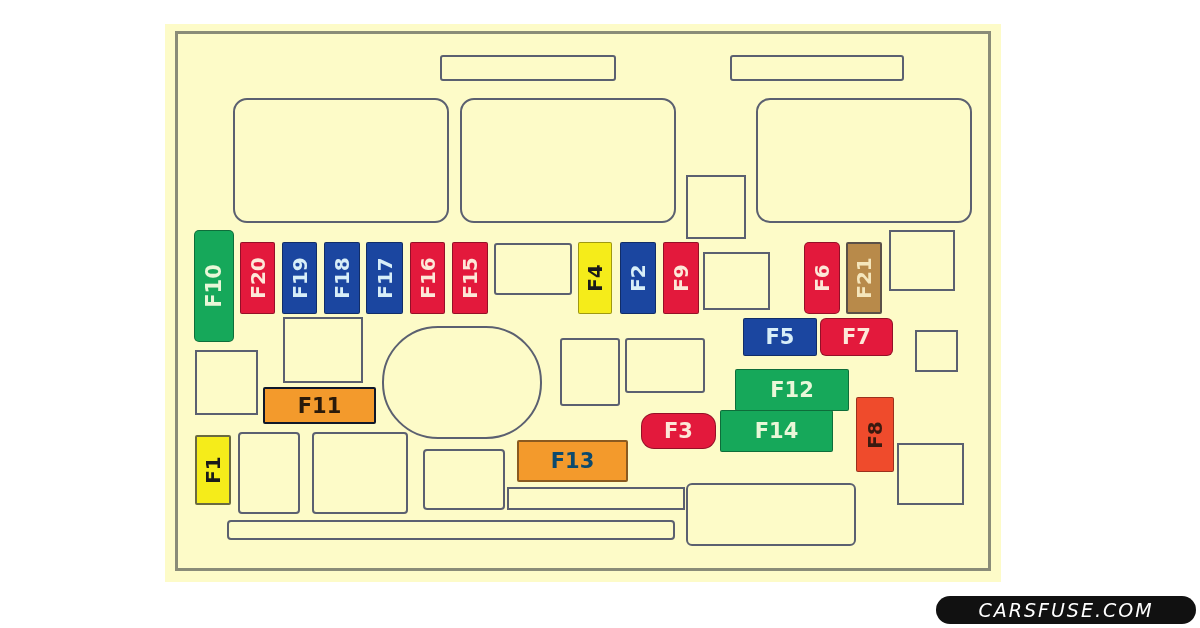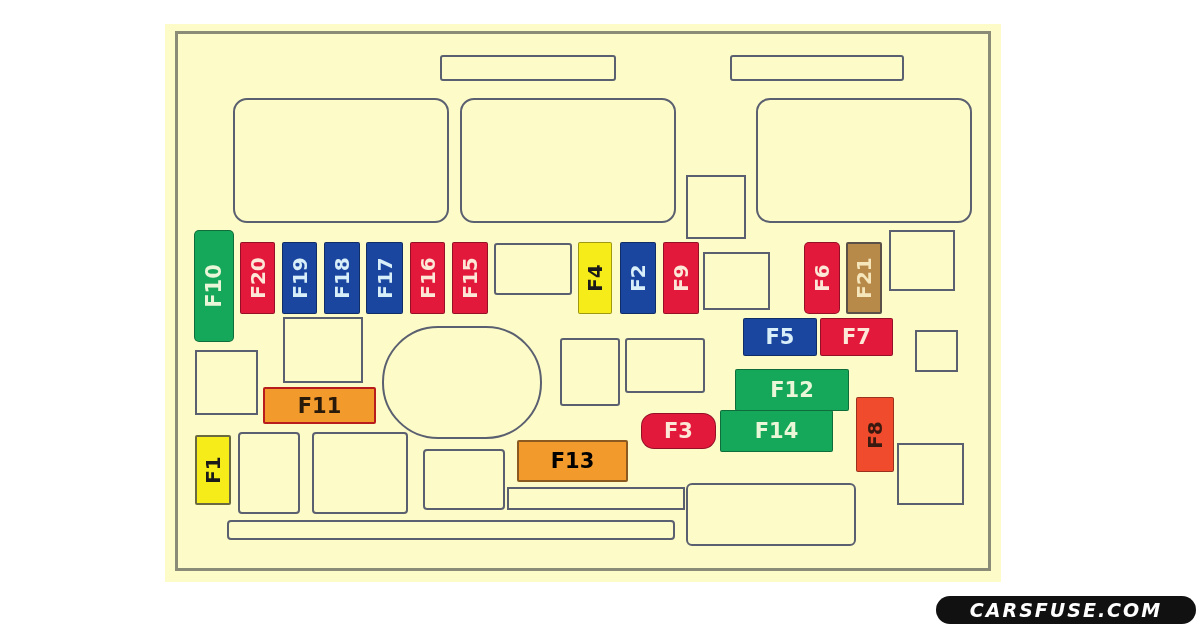--- a/index.html
+++ b/index.html
@@ -6,21 +6,21 @@
   body{width:1200px;height:628px;background:#ffffff;position:relative;overflow:hidden;font-family:"DejaVu Sans",sans-serif;}
   #board{position:absolute;left:165px;top:24px;width:836px;height:558px;background:#fdfbc8;}
   #frame{position:absolute;left:175px;top:31px;width:816px;height:540px;border:3px solid #8a8c78;box-sizing:border-box;}
   .blk{position:absolute;box-sizing:border-box;border:2px solid #5b6070;background:#fdfbc8;}
   .r{border-radius:14px;}
   .fuse{position:absolute;box-sizing:border-box;display:flex;align-items:center;justify-content:center;font-weight:bold;font-family:"DejaVu Sans",sans-serif;border-radius:2px;border:1px solid rgba(0,0,0,0.35);}
   .fuse span{display:block;white-space:nowrap;}
   .v span{transform:rotate(-90deg);}
   .fs{font-size:20px;}
   .fl{font-size:21px;}
-  #logo{position:absolute;left:936px;top:596px;width:260px;height:28px;background:#111;border-radius:14px;color:#fff;font-family:"DejaVu Sans",sans-serif;font-weight:bold;font-size:19px;letter-spacing:2px;display:flex;align-items:center;justify-content:center;font-style:italic;}
+  #logo{position:absolute;left:936px;top:596px;width:260px;height:28px;background:#111;border-radius:14px;color:#fff;font-family:"DejaVu Sans",sans-serif;font-weight:normal;font-size:19px;letter-spacing:2px;display:flex;align-items:center;justify-content:center;font-style:italic;}
 </style>
 </head>
 <body>
 
 <div id="board"></div>
 <div id="frame"></div>
 
 <div class="blk" style="left:440px;top:55px;width:176px;height:26px;border-radius:3px;"></div>
 <div class="blk" style="left:730px;top:55px;width:174px;height:26px;border-radius:3px;"></div>
 
@@ -83,39 +83,39 @@
 <div class="fuse v fs" style="left:804px;top:242px;width:36px;height:72px;background:#e3193c;color:#fde8d8;border-radius:5px;">
     <span>F6</span>
   </div>
 <div class="fuse v fs" style="left:846px;top:242px;width:36px;height:72px;background:#b88a4a;color:#f5e6bc;border:2px solid #5a5048;">
     <span>F21</span>
   </div>
 
 <div class="fuse fl" style="left:743px;top:318px;width:74px;height:38px;background:#1b46a0;color:#d8eef8;">
     <span>F5</span>
   </div>
-<div class="fuse fl" style="left:820px;top:318px;width:73px;height:38px;background:#e3193c;color:#fde8d8;">
+<div class="fuse fl" style="left:820px;top:318px;width:73px;height:38px;background:#e3193c;color:#fde8d8;border-radius:6px;">
     <span>F7</span>
   </div>
 <div class="fuse fl" style="left:735px;top:361px;width:114px;height:42px;background:#16a85a;color:#e9f7d8;margin-top:8px;">
     <span>F12</span>
   </div>
 <div class="fuse fl" style="left:641px;top:413px;width:75px;height:36px;background:#e3193c;color:#fde8d8;border-radius:13px;">
     <span>F3</span>
   </div>
 <div class="fuse fl" style="left:720px;top:410px;width:113px;height:42px;background:#16a85a;color:#e9f7d8;text-align:right;">
     <span>F14</span>
   </div>
 <div class="fuse v fs" style="left:856px;top:397px;width:38px;height:75px;background:#ef4b2c;color:#3a1a10;">
     <span>F8</span>
   </div>
 
-<div class="fuse fl" style="left:263px;top:387px;width:113px;height:37px;background:#f39a2c;color:#2a1a0a;border:2px solid #b91c1c;">
+<div class="fuse fl" style="left:263px;top:387px;width:113px;height:37px;background:#f39a2c;color:#2a1a0a;border:2px solid #0f172a;">
     <span>F11</span>
   </div>
-<div class="fuse fl" style="left:517px;top:440px;width:111px;height:42px;background:#f39a2c;color:#000000;border:2px solid #8a5a20;">
+<div class="fuse fl" style="left:517px;top:440px;width:111px;height:42px;background:#f39a2c;color:#0c4a6e;border:2px solid #8a5a20;">
     <span>F13</span>
   </div>
 <div class="fuse v fs" style="left:195px;top:435px;width:36px;height:70px;background:#f5ec1a;color:#1a1a1a;border:2px solid #6a6a40;">
     <span>F1</span>
   </div>
 
 <div id="logo">CARSFUSE.COM</div>
 
 </body></html>

